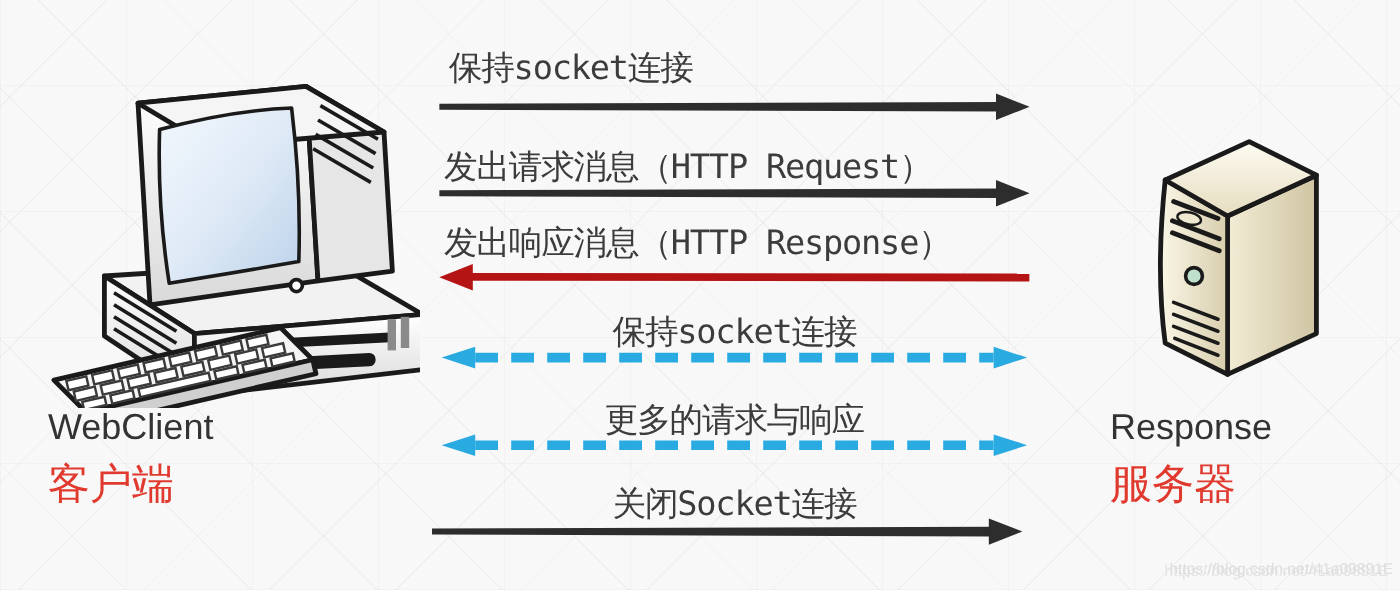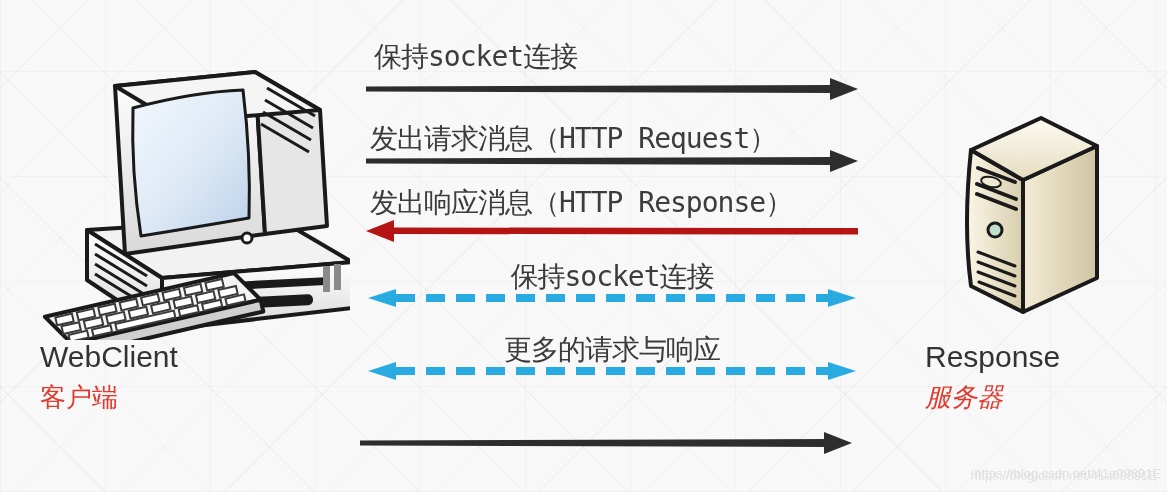--- a/index.html
+++ b/index.html
@@ -30,21 +30,21 @@
     text-align:left;
     white-space:nowrap;
   }
   .node-title{
     font-family:"Liberation Sans","DejaVu Sans",sans-serif;
     font-size:30px;
     color:#333333;
   }
   .node-subtitle{
     font-family:"DejaVu Serif","Liberation Serif",serif;
-    font-size:26px;
+    font-size:35px;
     margin-top:6px;
   }
   .watermark{
     position:absolute;
     right:6px;
     bottom:6px;
     height:20px;
     width:300px;
   }
   .watermark span{
@@ -167,21 +167,21 @@
       <line x1="34" y1="176" x2="70" y2="190"></line>
     </g>
   </svg>
 
   <div class="node-label" style="left:40px;top:340px;width:230px;">
     <div class="node-title">WebClient</div>
     <div class="node-subtitle" style="color:#e03a2f;">客户端</div>
   </div>
   <div class="node-label" style="left:925px;top:340px;width:210px;">
     <div class="node-title">Response</div>
-    <div class="node-subtitle" style="color:#e03a2f;font-style:italic;">服务器</div>
+    <div class="node-subtitle" style="color:#e03a2f;">服务器</div>
   </div>
 
   <div class="msg-label" style="left:374px;top:38px;">保持socket连接</div>
   <svg class="arrow" style="top:77px;" viewBox="0 0 492 24">
     <polygon points="0,9.5 468,8 468,16 0,14.5" fill="#2d2d2d"></polygon>
     <polygon points="464,1 492,12 464,23" fill="#2d2d2d"></polygon>
   </svg>
 
   <div class="msg-label" style="left:370px;top:120px;">发出请求消息（HTTP Request）</div>
   <svg class="arrow" style="top:149px;" viewBox="0 0 492 24">
@@ -202,20 +202,21 @@
     <polygon points="490,12 462,3 462,21" fill="#29abe2"></polygon>
   </svg>
 
   <div class="msg-label centered" style="top:331px;font-family:Liberation Serif, serif;">更多的请求与响应</div>
   <svg class="arrow" style="top:359px;" viewBox="0 0 492 24">
     <line x1="30" y1="12" x2="462" y2="12" stroke-width="8" stroke-dasharray="19 11" stroke="#29abe2"></line>
     <polygon points="2,12 30,3 30,21" fill="#29abe2"></polygon>
     <polygon points="490,12 462,3 462,21" fill="#29abe2"></polygon>
   </svg>
 
+  <div class="msg-label centered" style="top:401px;">关闭Socket连接</div>
   <svg class="arrow" style="top:431px;left:360px;" viewBox="0 0 492 24">
     <polygon points="0,9.5 468,8 468,16 0,14.5" fill="#2d2d2d"></polygon>
     <polygon points="464,1 492,12 464,23" fill="#2d2d2d"></polygon>
   </svg>
 
   <div class="watermark">
     <span class="wm2">https://blog.csdn.net/41a09891E</span>
     <span class="wm1">https://blog.csdn.net/41a09891E</span>
   </div>
 

